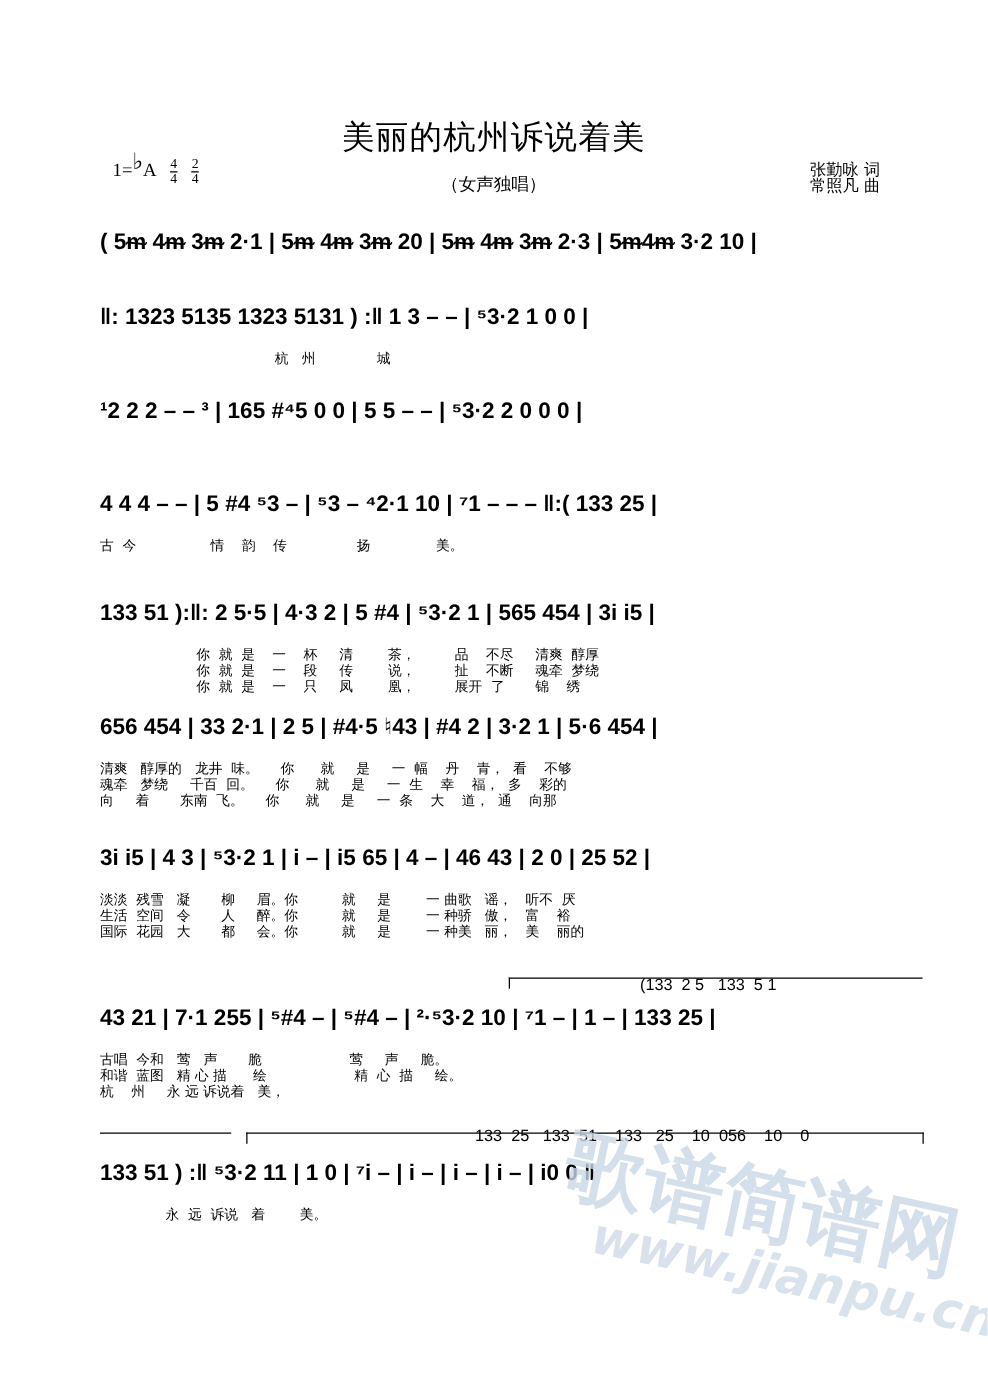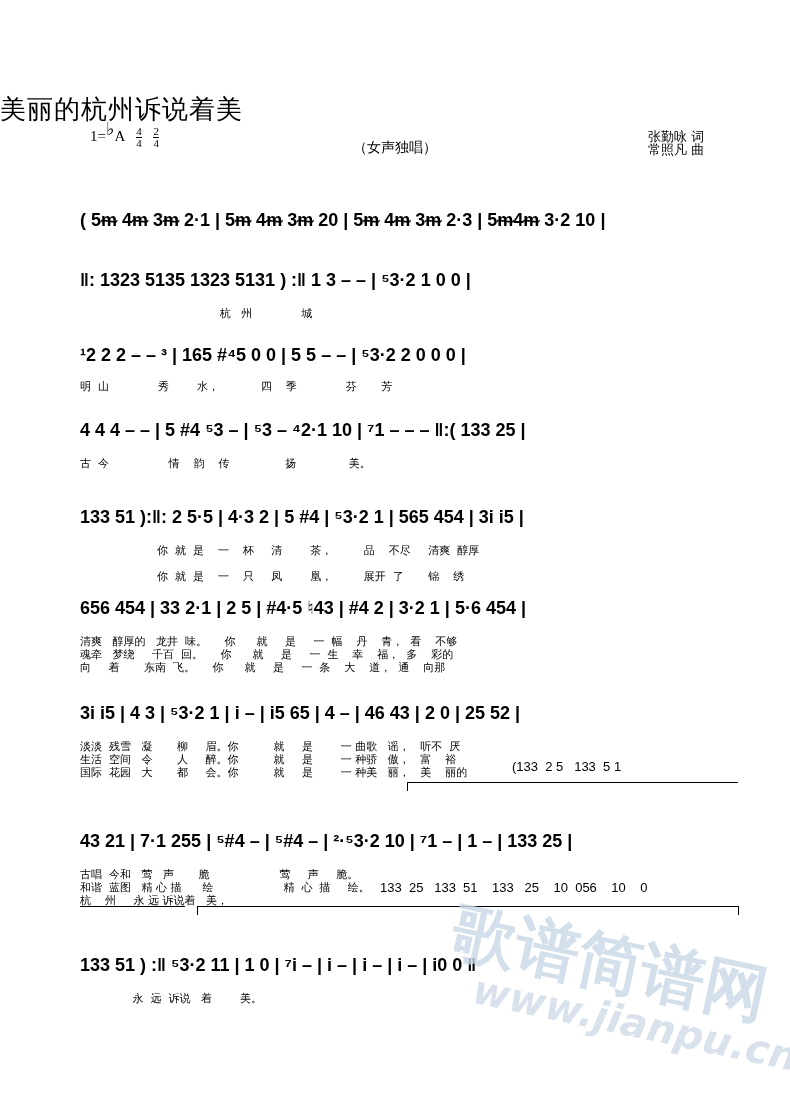--- a/index.html
+++ b/index.html
@@ -1,29 +1,29 @@
 <!DOCTYPE html>
 <html><head>
 <meta charset="utf-8">
 <style>
   html,body{margin:0;padding:0;background:#fff;}
   body{width:790px;height:1119px;position:relative;overflow:hidden;font-family:"DejaVu Sans","Liberation Sans",sans-serif;color:#000;}
   .abs{position:absolute;white-space:nowrap;}
-  .title{left:0;width:790px;top:92px;font-size:26px;font-family:"DejaVu Serif","Liberation Serif",serif;letter-spacing:1px;}
+  .title{left:0;width:790px;text-align:center;top:92px;font-size:26px;font-family:"DejaVu Serif","Liberation Serif",serif;letter-spacing:1px;}
   .subtitle{left:0;width:790px;text-align:center;top:127px;font-size:14px;margin-top:12px;}
   .key{left:90px;top:124px;font-size:15px;font-family:"Liberation Serif",serif;}
   .key .flat{font-size:18px;position:relative;top:-6px;}
   .frac{display:inline-block;vertical-align:middle;text-align:center;font-size:11px;line-height:11px;margin-left:8px;}
   .frac span{display:block;}
   .frac span:first-child{border-bottom:1px solid #000;}
   .credits{left:648px;top:130px;font-size:13px;line-height:13px;}
-  .row{position:absolute;left:80px;width:660px;height:36px;margin-top:27px;}
+  .row{position:absolute;left:80px;width:660px;height:36px;}
   .notes{position:absolute;left:0;top:0;width:660px;height:36px;font-weight:bold;font-size:18px;font-family:"Liberation Sans","DejaVu Sans",sans-serif;display:flex;align-items:center;}
   .lyr{position:absolute;left:0;font-size:11px;line-height:12px;white-space:pre;font-family:"DejaVu Sans",sans-serif;}
-  .upper{position:absolute;font-size:13px;white-space:pre;font-family:"Liberation Sans",sans-serif;}
+  .upper{position:absolute;font-size:13px;white-space:pre;font-family:"Liberation Sans",sans-serif;margin-top:21px;}
   .voltaline{position:absolute;border-top:1px solid #000;}
   .watermark{left:450px;top:920px;font-size:64px;font-weight:bold;color:#c9d8e6;transform:rotate(12deg);opacity:.8;}
   .watermark2{left:470px;top:1000px;font-size:40px;font-weight:bold;color:#d0dce8;transform:rotate(12deg);opacity:.8;font-style:italic;}
 </style>
 </head>
 <body>
 
 <div class="abs title">美丽的杭州诉说着美</div>
 <div class="abs subtitle">（女声独唱）</div>
 <div class="abs key">
@@ -40,31 +40,31 @@
   <div class="notes">( 5ᵯ  4ᵯ  3ᵯ  2·1 | 5ᵯ  4ᵯ  3ᵯ  20 | 5ᵯ  4ᵯ  3ᵯ  2·3 | 5ᵯ4ᵯ  3·2  10 |</div>
 </div>
 
 <div class="row" style="top:235px">
   <div class="notes">‖: 1323  5135  1323  5131 ) :‖  1  3 – – | ⁵3·2  1  0  0 |</div>
   <div class="lyr" style="top:46px">                                        杭   州              城</div>
 </div>
 
 <div class="row" style="top:310px">
   <div class="notes">¹2 2 2 – – ³ | 165 #⁴5  0  0 | 5  5 – – | ⁵3·2  2 0 0 0 |</div>
-  <div class="lyr" style="top:44px">明  山              秀        水，            四    季              芬       芳</div>
 </div>
 
 <div class="row" style="top:385px">
   <div class="notes">4 4 4 – – | 5 #4 ⁵3 – | ⁵3 – ⁴2·1  10 | ⁷1 – – – ‖:( 133  25 |</div>
   <div class="lyr" style="top:46px">古  今                 情    韵    传                扬               美。</div>
 </div>
 
 <div class="row" style="top:472px">
   <div class="notes">133  51 ):‖: 2  5·5 | 4·3  2 | 5 #4 | ⁵3·2  1 | 565  454 | 3i  i5 |</div>
   <div class="lyr" style="top:46px">                      你  就  是    一    杯     清        茶，         品    不尽     清爽  醇厚</div>
+  <div class="lyr" style="top:59px">                      你  就  是    一    段     传        说，         扯    不断     魂牵  梦绕</div>
   <div class="lyr" style="top:72px">                      你  就  是    一    只     凤        凰，         展开  了       锦    绣</div>
 </div>
 
 <div class="row" style="top:563px">
   <div class="notes">656  454 | 33  2·1 | 2  5 | #4·5 ♮43 | #4  2 | 3·2  1 | 5·6  454 |</div>
   <div class="lyr" style="top:59px">魂牵   梦绕     千百  回。     你      就     是     一  生    幸    福，  多    彩的</div>
   <div class="lyr" style="top:46px">清爽   醇厚的   龙井  味。     你      就     是     一  幅    丹    青，  看    不够</div>
   <div class="lyr" style="top:72px">向     着       东南  飞。     你      就     是     一  条    大    道，  通    向那</div>
 </div>
 

